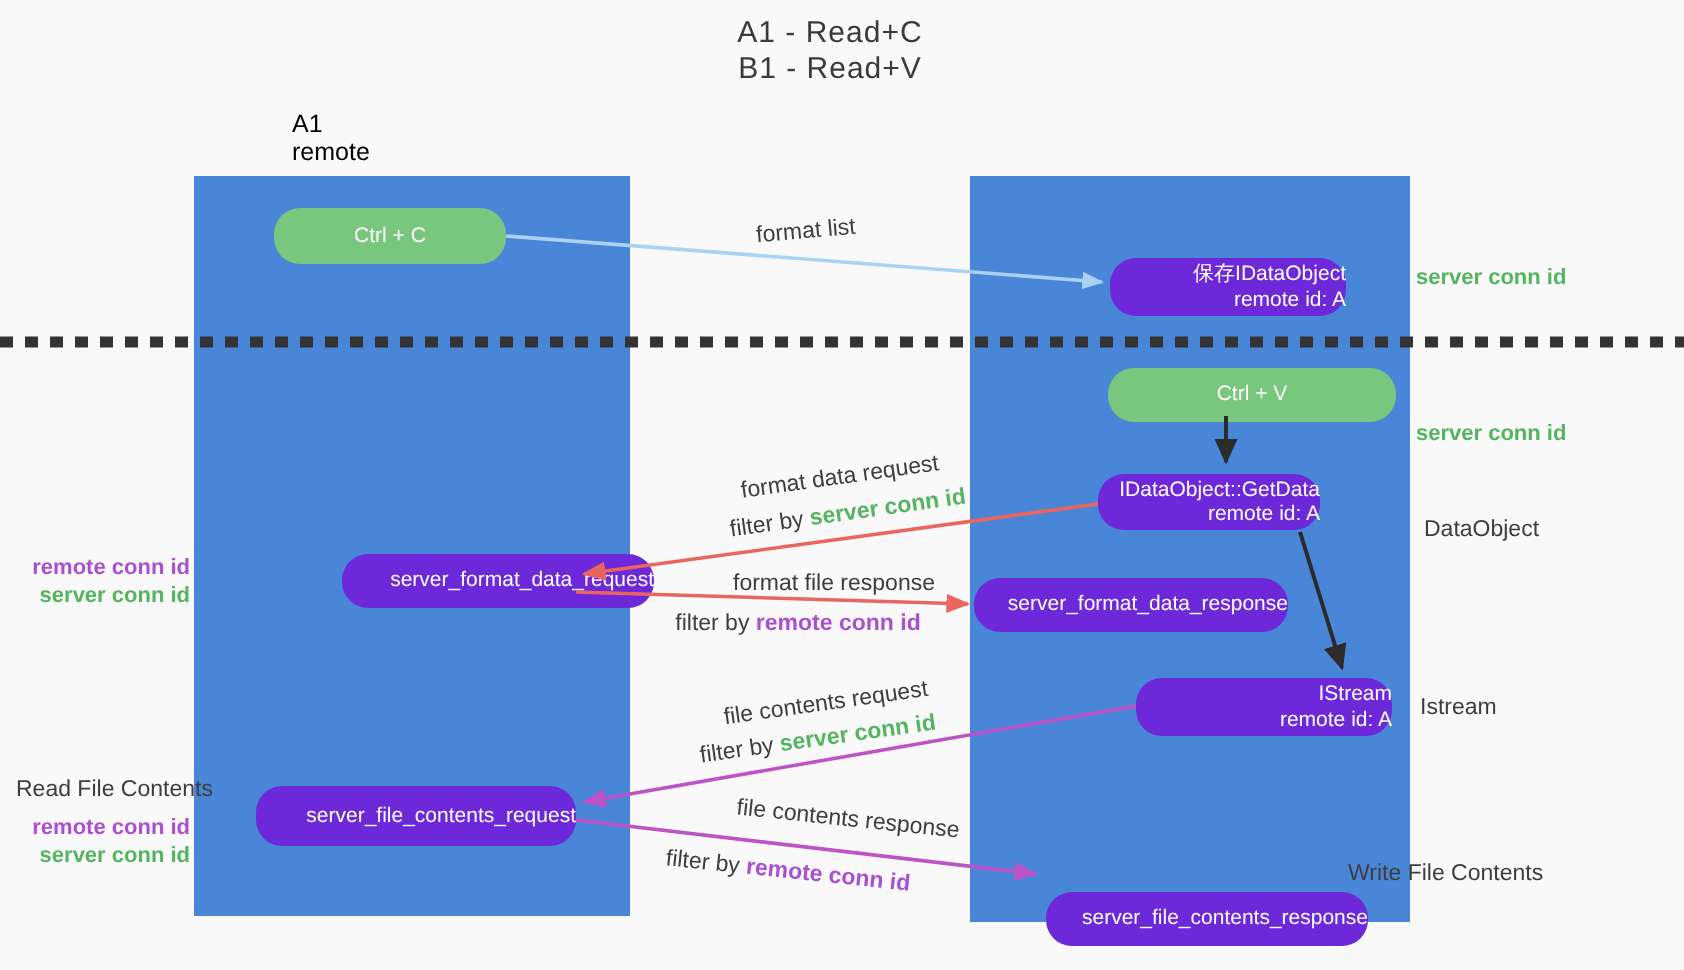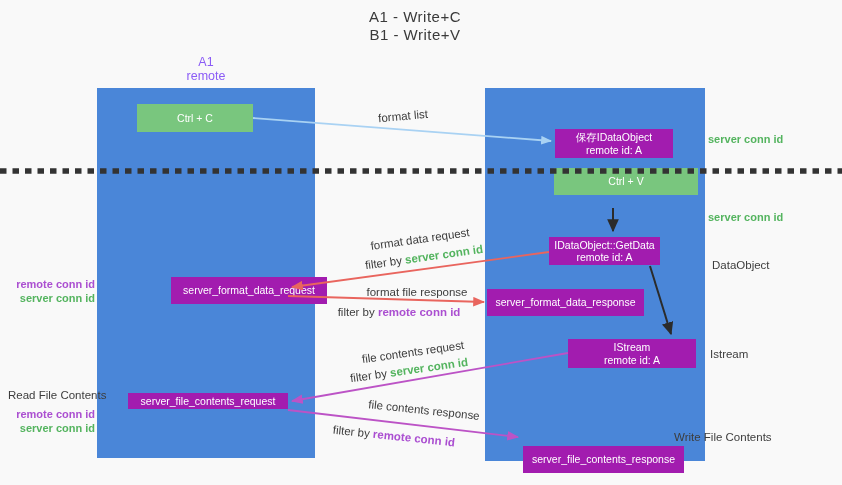--- a/index.html
+++ b/index.html
@@ -20,39 +20,40 @@
   .title{
     position:absolute;
     text-align:center;
     color:#3a3a3a;
     font-size:15px;
     line-height:18px;
     letter-spacing:0.5px;
   }
   .col-header{
     position:absolute;
-    text-align:center;
-    color:#8b5cf6;
+    text-align:left;
+    color:#000000;
     font-size:12.5px;
     line-height:14px;
   }
   .node{
     position:absolute;
     display:flex;
     flex-direction:column;
     align-items:center;
     justify-content:center;
     color:#ffffff;
     font-size:10.5px;
     line-height:12.5px;
     text-align:center;
     white-space:nowrap;
+    border-radius:13px;
   }
   .node.green{background:#79c67e;}
-  .node.orange{background:#a21caf;}
+  .node.orange{background:#6d28d9;align-items:flex-end;}
   .overlay{
     position:absolute;left:0;top:0;
     pointer-events:none;
   }
   .elabel{
     position:absolute;
     transform:translate(-50%,-50%) rotate(var(--r,0deg));
     font-size:11.5px;
     color:#3d3d3d;
     white-space:nowrap;
@@ -75,56 +76,56 @@
   }
   .side-green{color:#54b45f;font-weight:bold;font-size:11px;}
   .side-purple{color:#ab4fd1;font-weight:bold;font-size:11px;}
 </style>
 </head>
 <body>
 
 <div class="canvas">
 
   <div class="title" style="left:315px;top:8px;width:200px;">
-    <div>A1 - Write+C</div>
-    <div>B1 - Write+V</div>
+    <div>A1 - Read+C</div>
+    <div>B1 - Read+V</div>
   </div>
 
   <div class="col-header" style="left:146px;top:55px;width:120px;">
     <div>A1</div>
     <div>remote</div>
   </div>
 
   <div class="lane" style="left:97px;top:88px;width:218px;height:370px;"></div>
   <div class="lane" style="left:485px;top:88px;width:220px;height:373px;"></div>
 
   <div class="node green" style="left:137px;top:104px;width:116px;height:28px;">Ctrl + C</div>
 
   <div class="node orange" style="left:555px;top:129px;width:118px;height:29px;">
     <div>保存IDataObject</div>
     <div>remote id: A</div>
   </div>
 
-  <div class="node green" style="left:554px;top:168px;width:144px;height:27px;">Ctrl + V</div>
+  <div class="node green" style="left:554px;top:184px;width:144px;height:27px;">Ctrl + V</div>
 
   <div class="node orange" style="left:549px;top:237px;width:111px;height:28px;">
     <div>IDataObject::GetData</div>
     <div>remote id: A</div>
   </div>
 
   <div class="node orange" style="left:131px;top:277px;width:156px;height:27px;margin-left:40px;">server_format_data_request</div>
 
   <div class="node orange" style="left:487px;top:289px;width:157px;height:27px;">server_format_data_response</div>
 
   <div class="node orange" style="left:568px;top:339px;width:128px;height:29px;">
     <div>IStream</div>
     <div>remote id: A</div>
   </div>
 
-  <div class="node orange" style="left:128px;top:393px;width:160px;height:16px;">server_file_contents_request</div>
+  <div class="node orange" style="left:128px;top:393px;width:160px;height:30px;">server_file_contents_request</div>
 
   <div class="node orange" style="left:523px;top:426px;width:161px;height:27px;margin-top:20px;">server_file_contents_response</div>
 
   <svg class="overlay" width="842" height="485" viewBox="0 0 842 485">
     <defs>
       <marker id="ah-blue" viewBox="0 0 10 8" refX="9" refY="4" markerWidth="11" markerHeight="9" orient="auto" markerUnits="userSpaceOnUse">
         <path d="M0,0 L10,4 L0,8 z" fill="#a9d2f3"></path>
       </marker>
       <marker id="ah-black" viewBox="0 0 10 9" refX="9" refY="4.5" markerWidth="13" markerHeight="12" orient="auto" markerUnits="userSpaceOnUse">
         <path d="M0,0 L10,4.5 L0,9 z" fill="#2b2b2b"></path>

